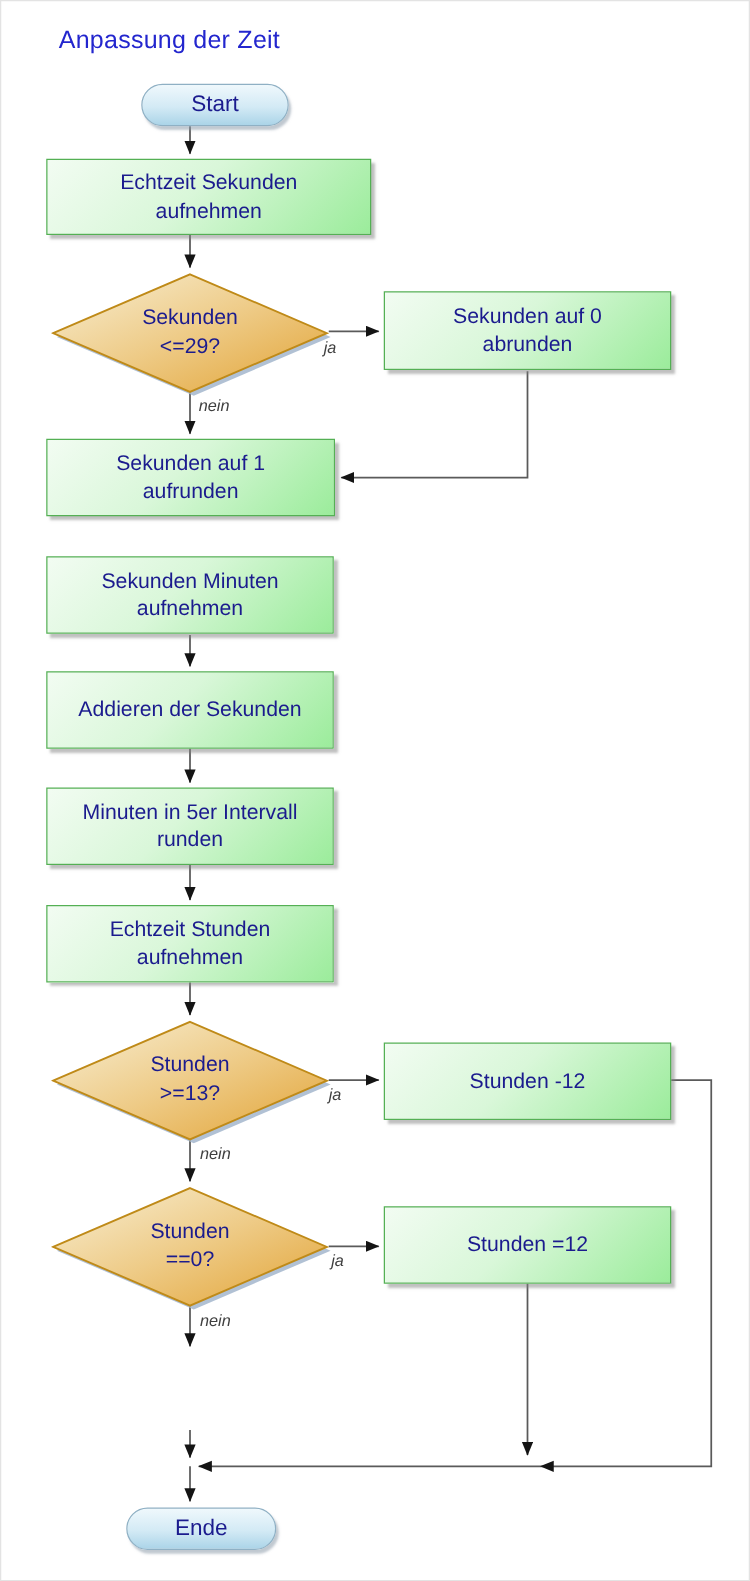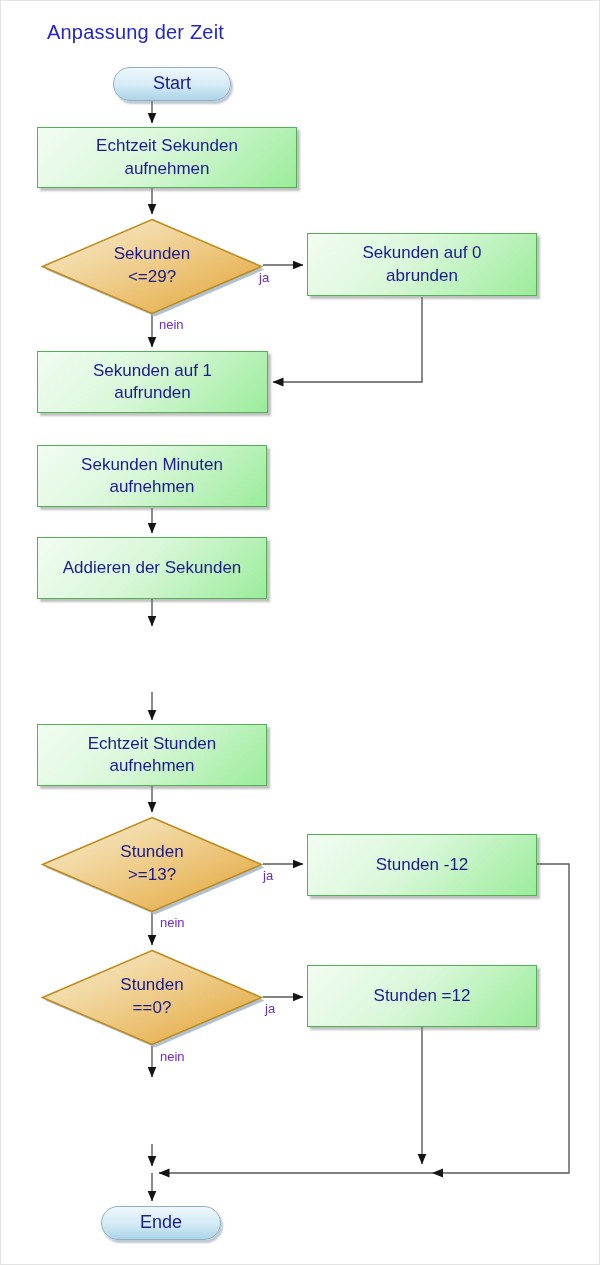--- a/index.html
+++ b/index.html
@@ -29,21 +29,21 @@
     font-size:18px;
   }
   .diamond{position:absolute;z-index:2;}
   .diamond svg{position:absolute;left:0;top:0;}
   .dlabel{
     position:absolute;left:0;top:0;right:4px;bottom:4px;
     display:flex;align-items:center;justify-content:center;text-align:center;
     color:#1b1b8e;font-size:17px;line-height:1.32;white-space:pre-line;
   }
   .edge-label{
-    position:absolute;color:#6d28d9;font-size:13px;z-index:3;
+    position:absolute;color:#404040;font-size:13px;z-index:3;font-style:italic;
   }
   .connector-layer{position:absolute;left:0;top:0;z-index:1;}
   .connector-layer path{stroke:#5a5a5a;stroke-width:1.4;fill:none;}
 </style>
 </head>
 <body>
 
 <div class="canvas">
 
   <svg width="0" height="0" style="position:absolute" aria-hidden="true">
@@ -100,20 +100,22 @@
 abrunden</div>
 
   <div class="node process" style="left:36px;top:350px;width:231px;height:62px">Sekunden auf 1
 aufrunden</div>
 
   <div class="node process" style="left:36px;top:444px;width:230px;height:62px">Sekunden Minuten
 aufnehmen</div>
 
   <div class="node process" style="left:36px;top:536px;width:230px;height:62px">Addieren der Sekunden</div>
 
+  <div class="node process" style="left:36px;top:629px;width:230px;height:62px">Minuten in 5er Intervall
+runden</div>
 
   <div class="node process" style="left:36px;top:723px;width:230px;height:62px">Echtzeit Stunden
 aufnehmen</div>
 
   <div class="diamond" style="left:40px;top:815px;width:226px;height:99px">
     <svg width="226" height="99">
       <polygon points="114,4.5 223.5,51.5 114,98.5 4.5,51.5" fill="#a3b6cc" opacity="0.85"></polygon>
       <polygon points="111,1.5 220.5,48.5 111,95.5 1.5,48.5" fill="url(#gDia)" stroke="#bf8a18" stroke-width="1.5"></polygon>
     </svg>
     <div class="dlabel">Stunden

